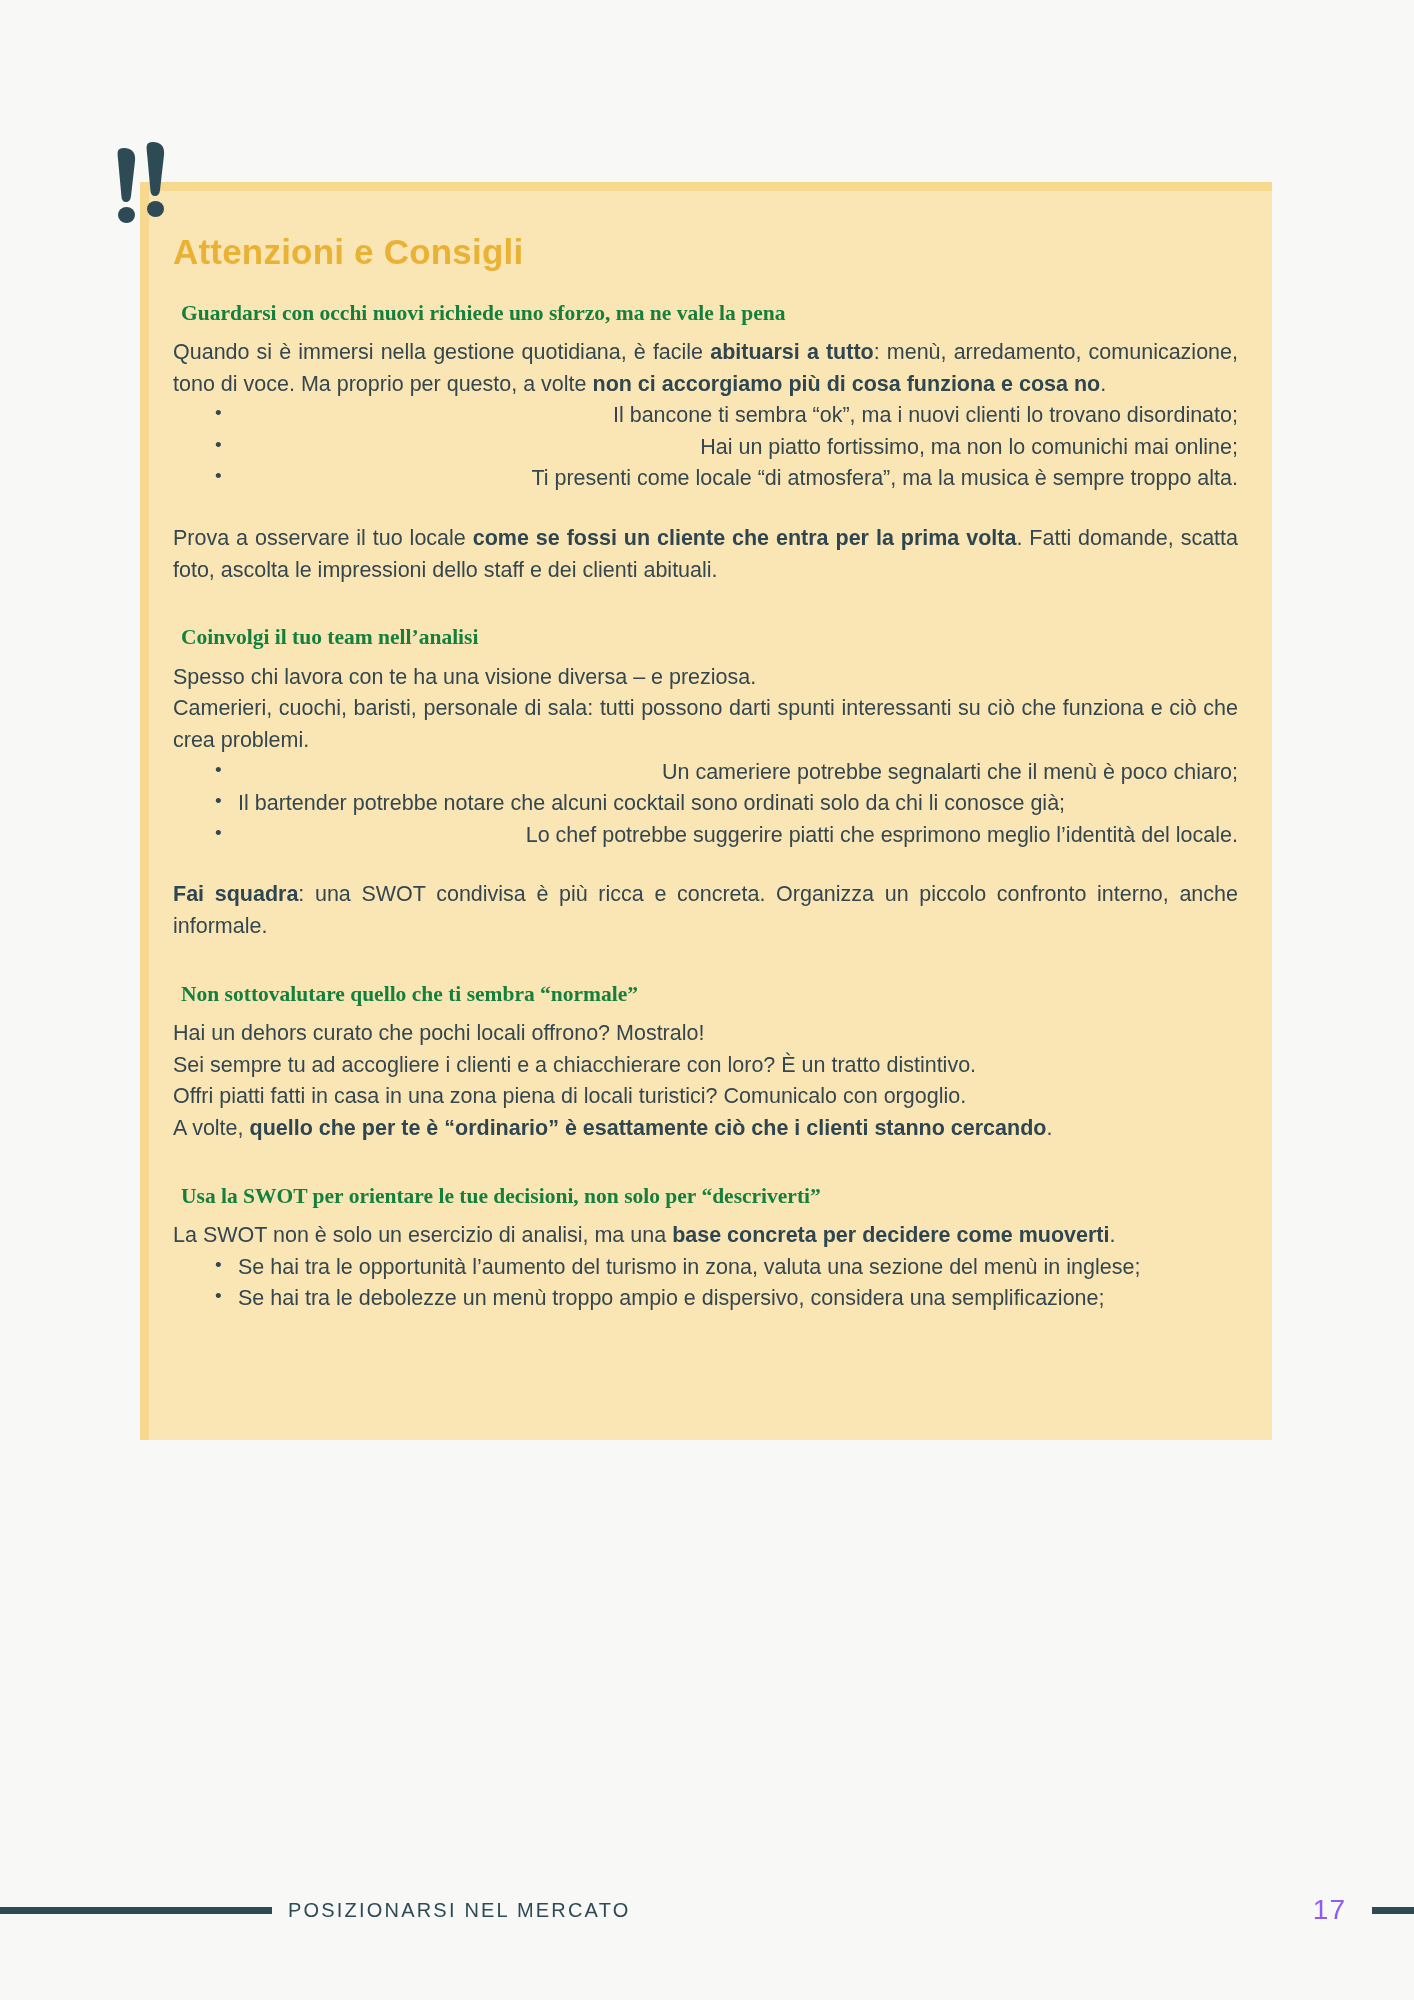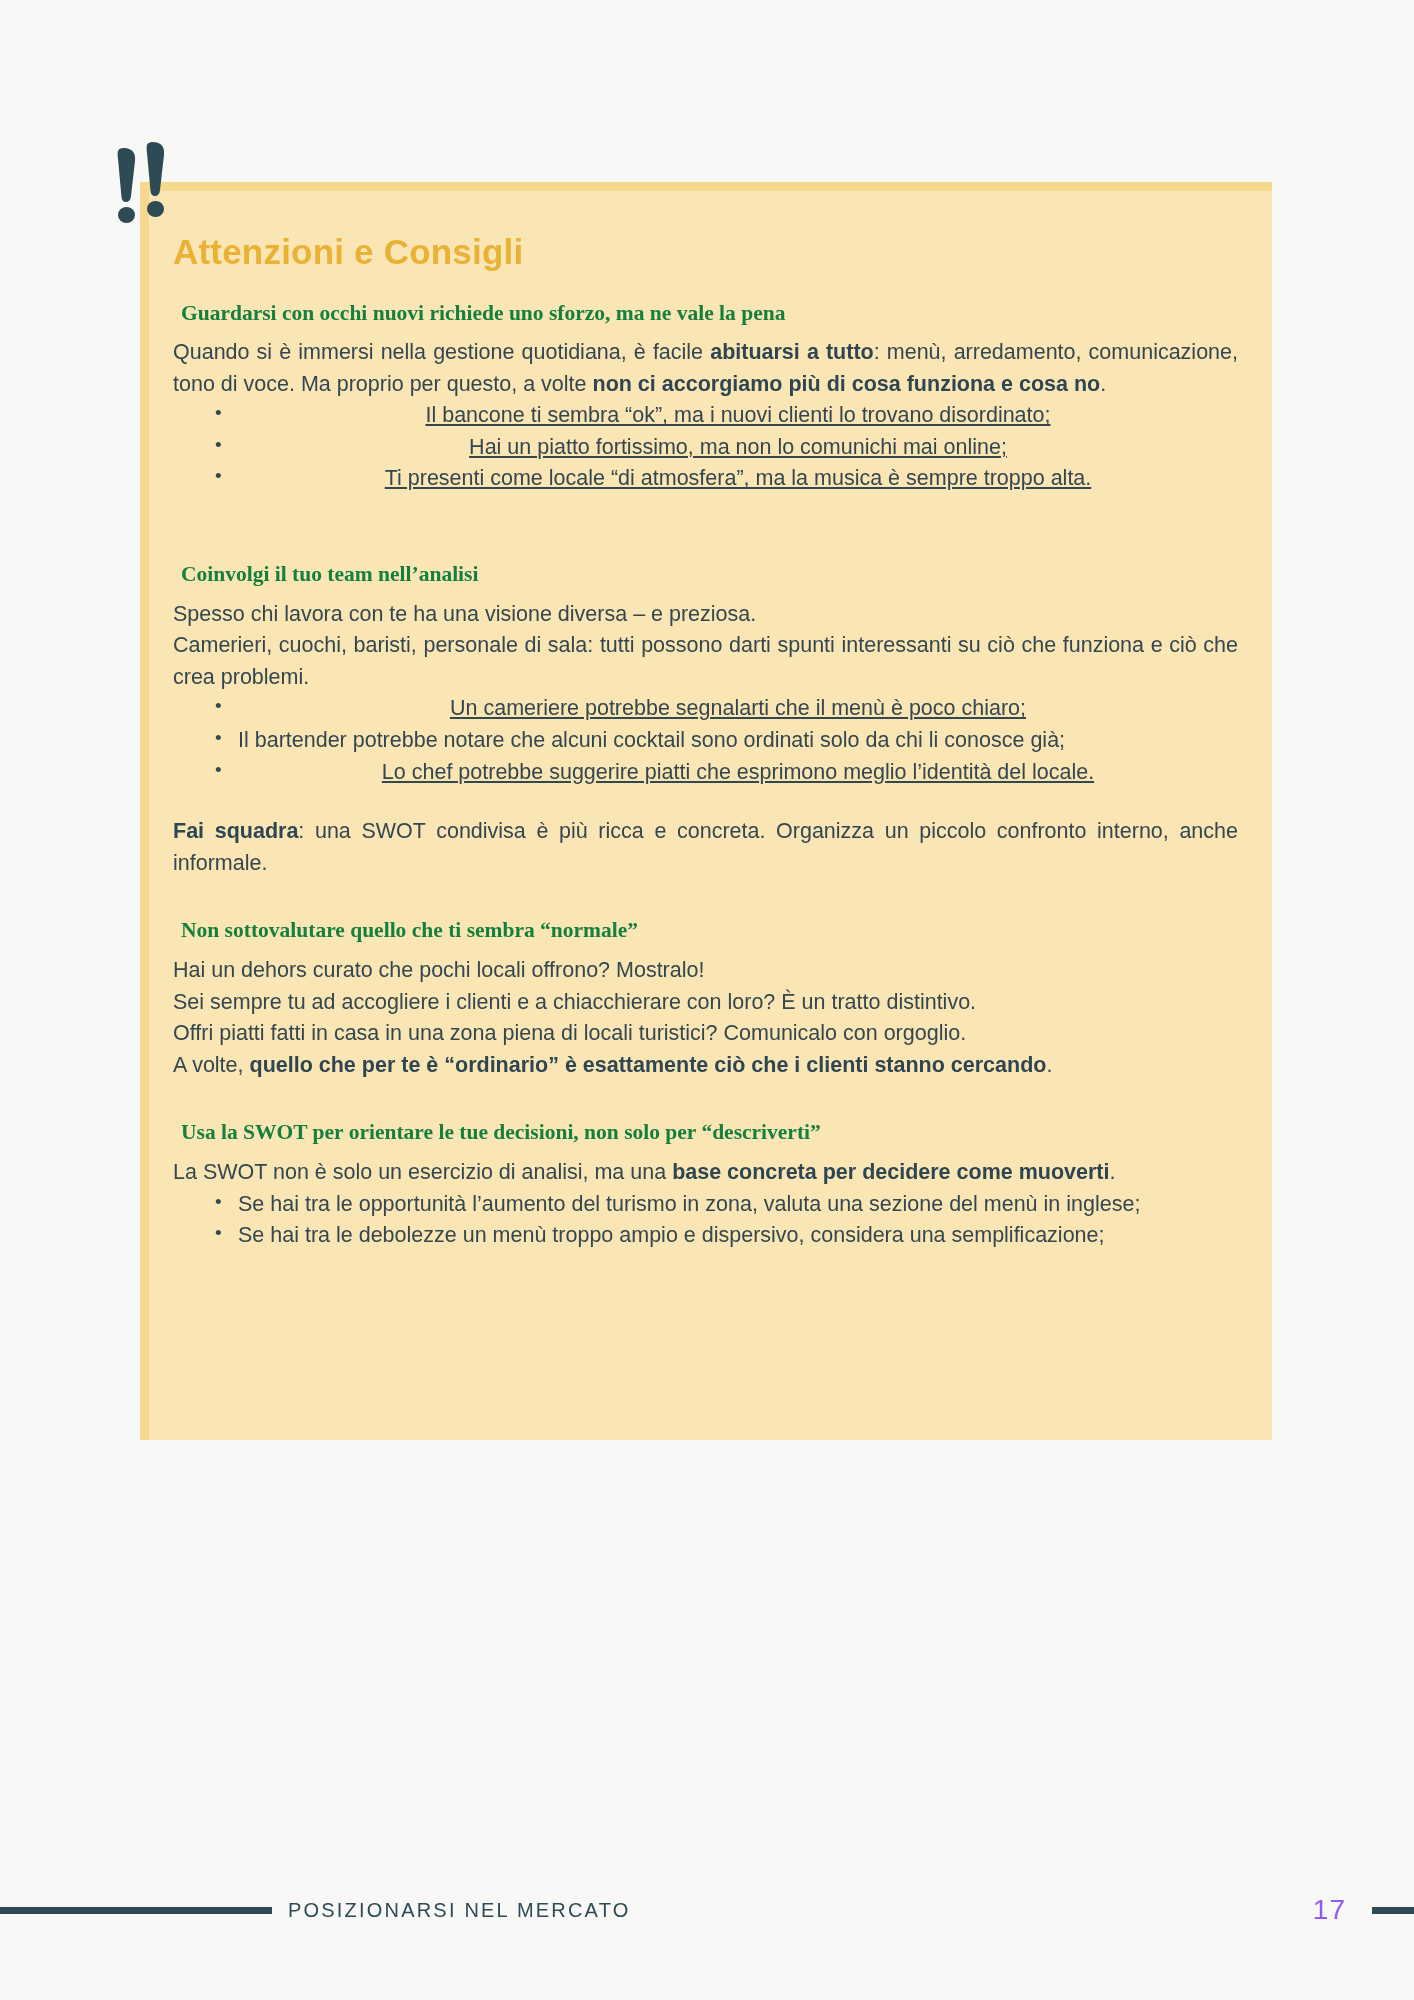--- a/index.html
+++ b/index.html
@@ -87,21 +87,21 @@
   ul.bullets li {
     position: relative;
     color: #34474f;
     font-size: 21.5px;
     line-height: 1.47;
     padding-left: 25px;
     text-align: justify;
     text-justify: inter-word;
     margin: 0;
   }
-  ul.bullets li.noj { text-align: center; text-decoration: underline; }
+  ul.bullets li.noj { text-align: right; }
   ul.bullets li::before {
     content: "\2022";
     position: absolute;
     left: 2px;
     top: -1px;
     font-size: 19px;
     color: #34474f;
   }
 
   .gap { height: 28px; }
@@ -163,20 +163,23 @@
         <span>Quando si è immersi nella gestione quotidiana, è facile </span><b>abituarsi a tutto</b><span>: menù, arredamento, comunicazione, tono di voce. Ma proprio per questo, a volte </span><b>non ci accorgiamo più di cosa funziona e cosa no</b><span>.</span>
       </p>
       <ul class="bullets">
         <li class="noj">Il bancone ti sembra “ok”, ma i nuovi clienti lo trovano disordinato;</li>
         <li class="noj">Hai un piatto fortissimo, ma non lo comunichi mai online;</li>
         <li class="noj">Ti presenti come locale “di atmosfera”, ma la musica è sempre troppo alta.</li>
       </ul>
 
       <div class="gap"></div>
 
+      <p class="body">
+        <span>Prova a osservare il tuo locale </span><b>come se fossi un cliente che entra per la prima volta</b><span>. Fatti domande, scatta foto, ascolta le impressioni dello staff e dei clienti abituali.</span>
+      </p>
 
       <div class="gap"></div>
 
       <div class="sec-head">Coinvolgi il tuo team nell’analisi</div>
       <p class="body noj">Spesso chi lavora con te ha una visione diversa – e preziosa.</p>
       <p class="body">Camerieri, cuochi, baristi, personale di sala: tutti possono darti spunti interessanti su ciò che funziona e ciò che crea problemi.</p>
       <ul class="bullets">
         <li class="noj">Un cameriere potrebbe segnalarti che il menù è poco chiaro;</li>
         <li>Il bartender potrebbe notare che alcuni cocktail sono ordinati solo da chi li conosce già;</li>
         <li class="noj">Lo chef potrebbe suggerire piatti che esprimono meglio l’identità del locale.</li>

